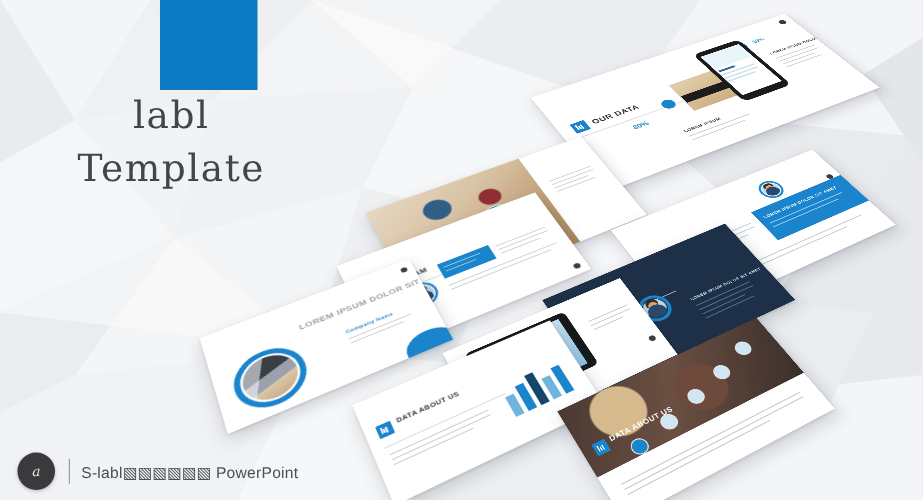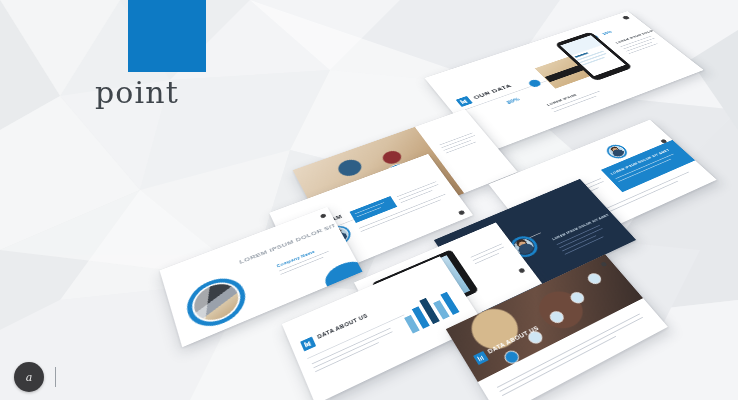--- a/index.html
+++ b/index.html
@@ -172,21 +172,22 @@
       <g opacity="0.5">
         <polygon points="250,0 500,86 330,70" fill="#ffffff"></polygon>
         <polygon points="410,180 640,210 500,86" fill="#fafbfc"></polygon>
         <polygon points="0,250 140,190 250,280" fill="#fbfcfc"></polygon>
       </g>
     </svg>
   </div>
 
   <div class="blue-rect"></div>
   <div class="title">
-    <span>point</span>
+    <span>labl</span>
+    <span>Template</span>
   </div>
 
   <div id="deck">
 
     <div class="slide" style="left:430px; top:8px; width:270px; height:132px;
                 transform:rotateX(52deg) rotateZ(-31deg) skewX(-9deg);">
       <div class="s-inner">
         <span class="s-icon" style="left:12px; top:48px; width:13px; height:13px;"></span>
         <div class="s-title" style="left:30px; top:50px; font-size:8px;">OUR DATA</div>
         <div class="s-rule" style="left:12px; top:66px; width:120px;"></div>
@@ -351,15 +352,18 @@
         <div class="s-line" style="left:14px; top:94px; width:140px;"></div>
         <span class="s-dot" style="right:7px; top:8px; width:6px; height:6px;"></span>
       </div>
     </div>
 
   </div>
 
   <div class="caption">
     <div class="logo-circle">a</div>
     <div class="cap-div"></div>
+    <div class="cap-text">
+      <span>S-labl</span><span class="cap-cjk">▧▧▧▧▧▧</span>&nbsp;<span>PowerPoint</span>
+    </div>
   </div>
 
 </div>
 
 </body></html>

